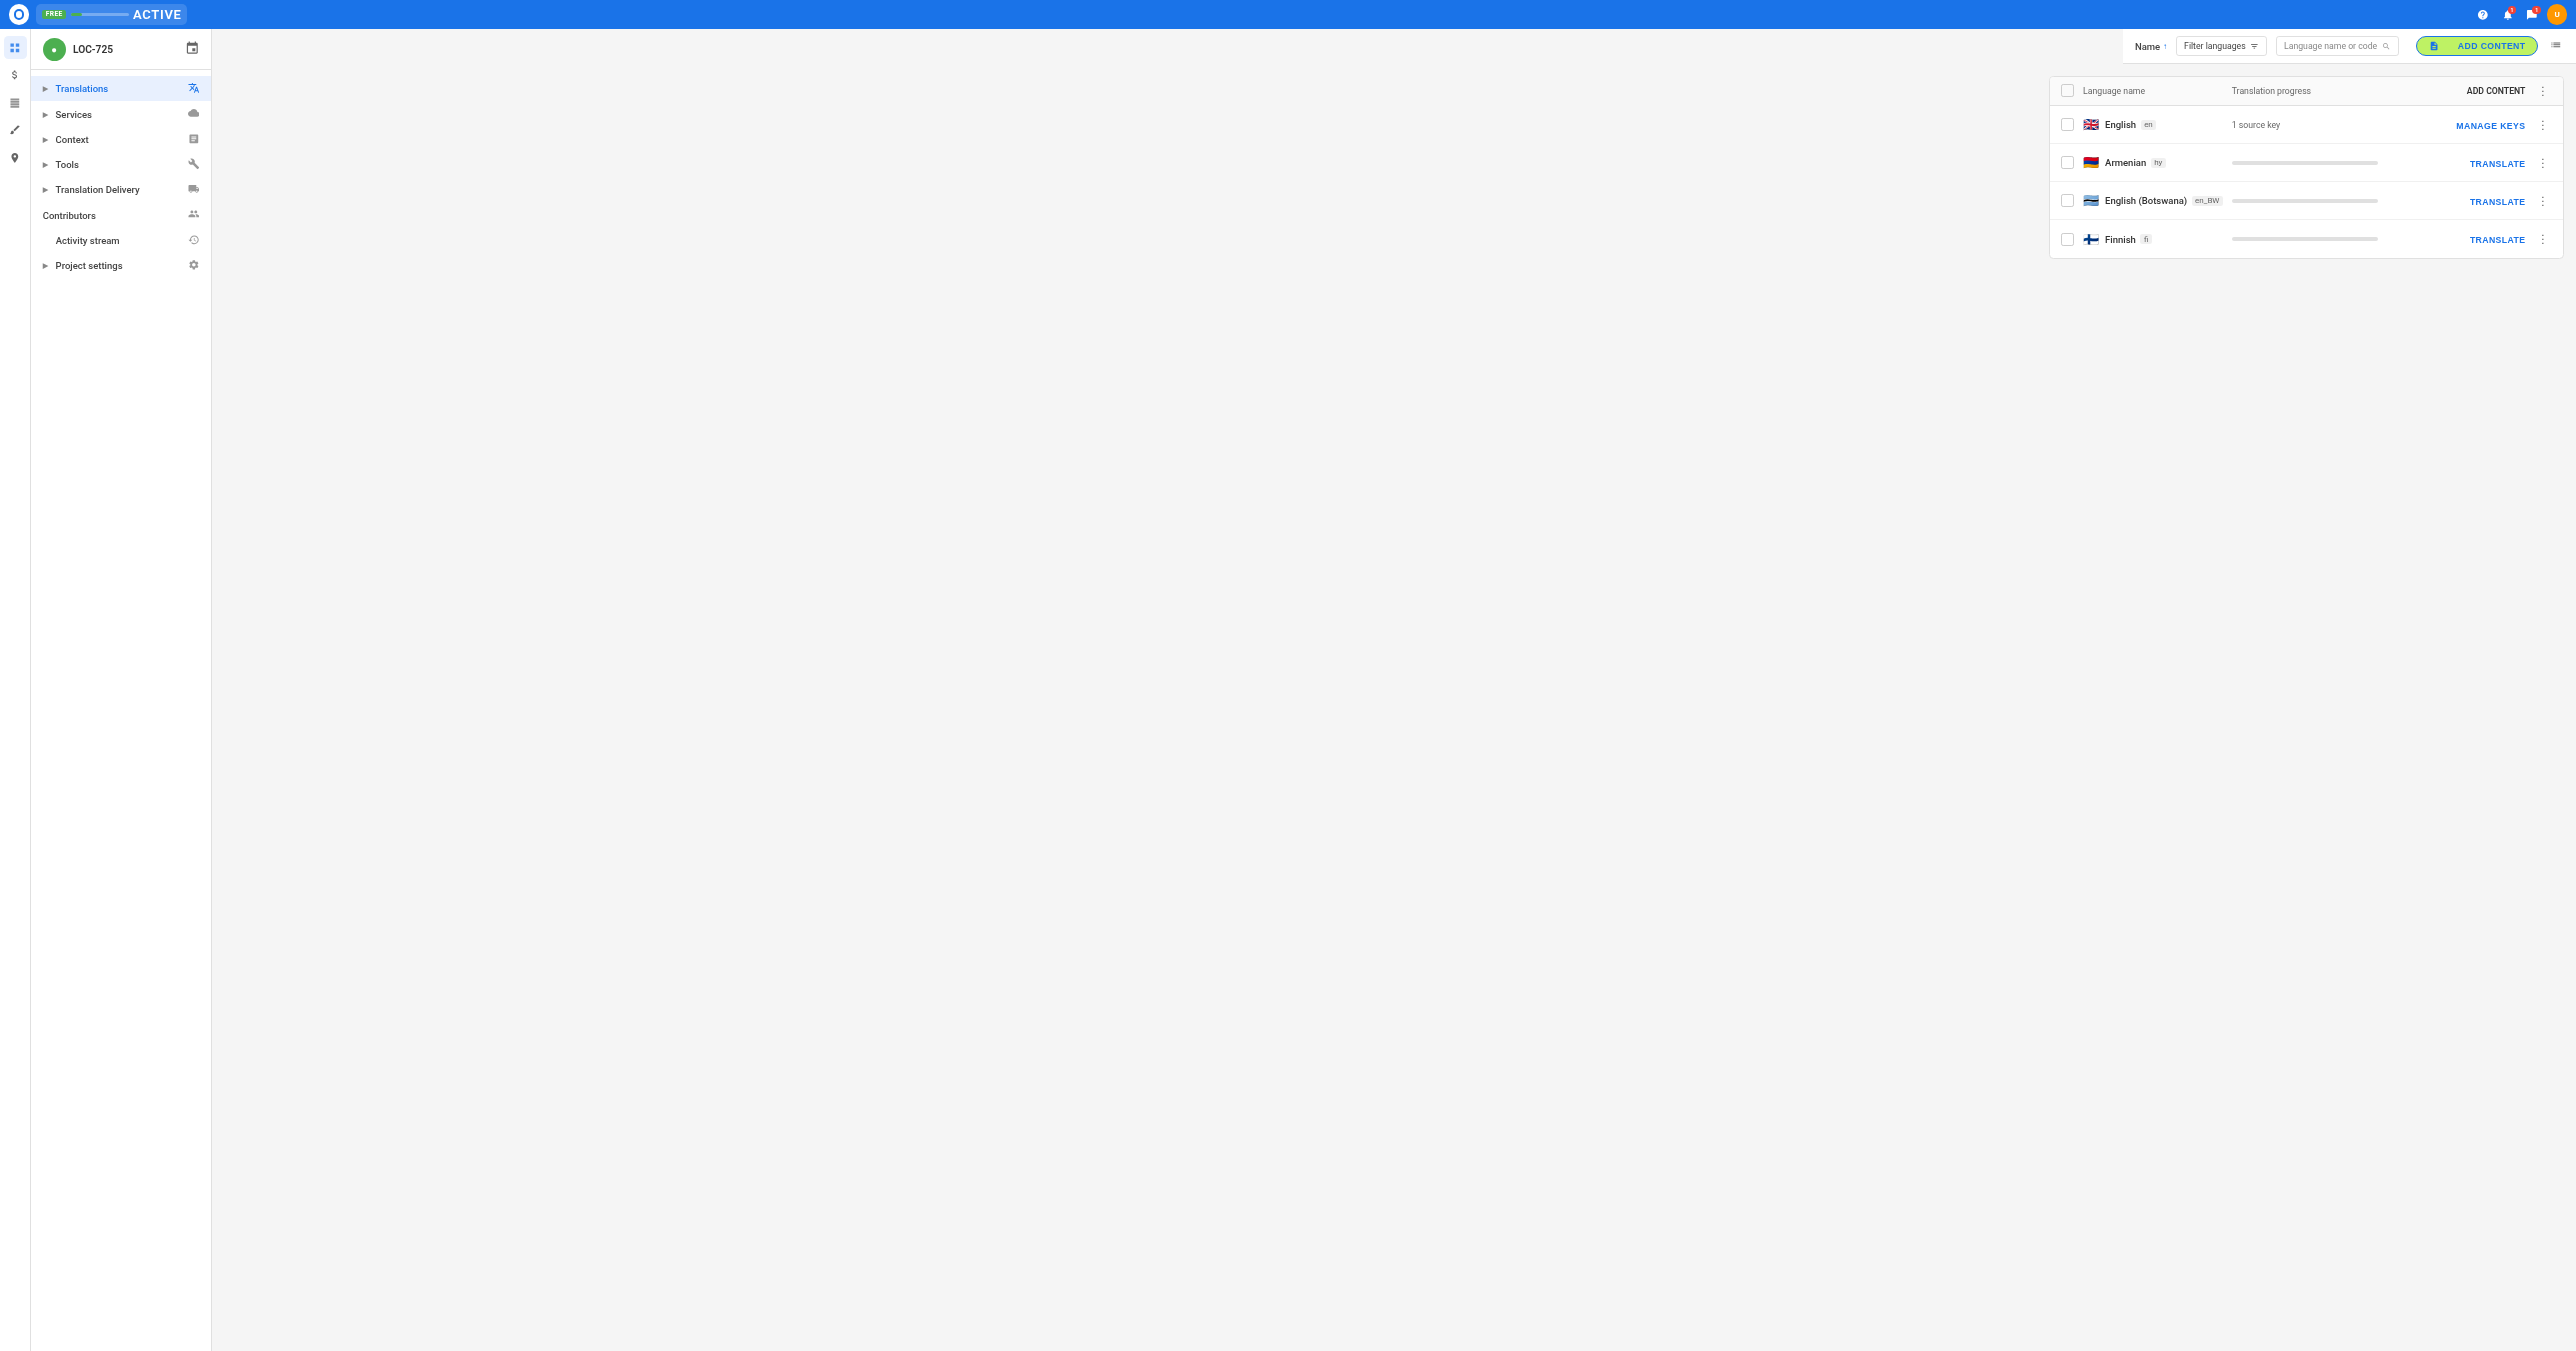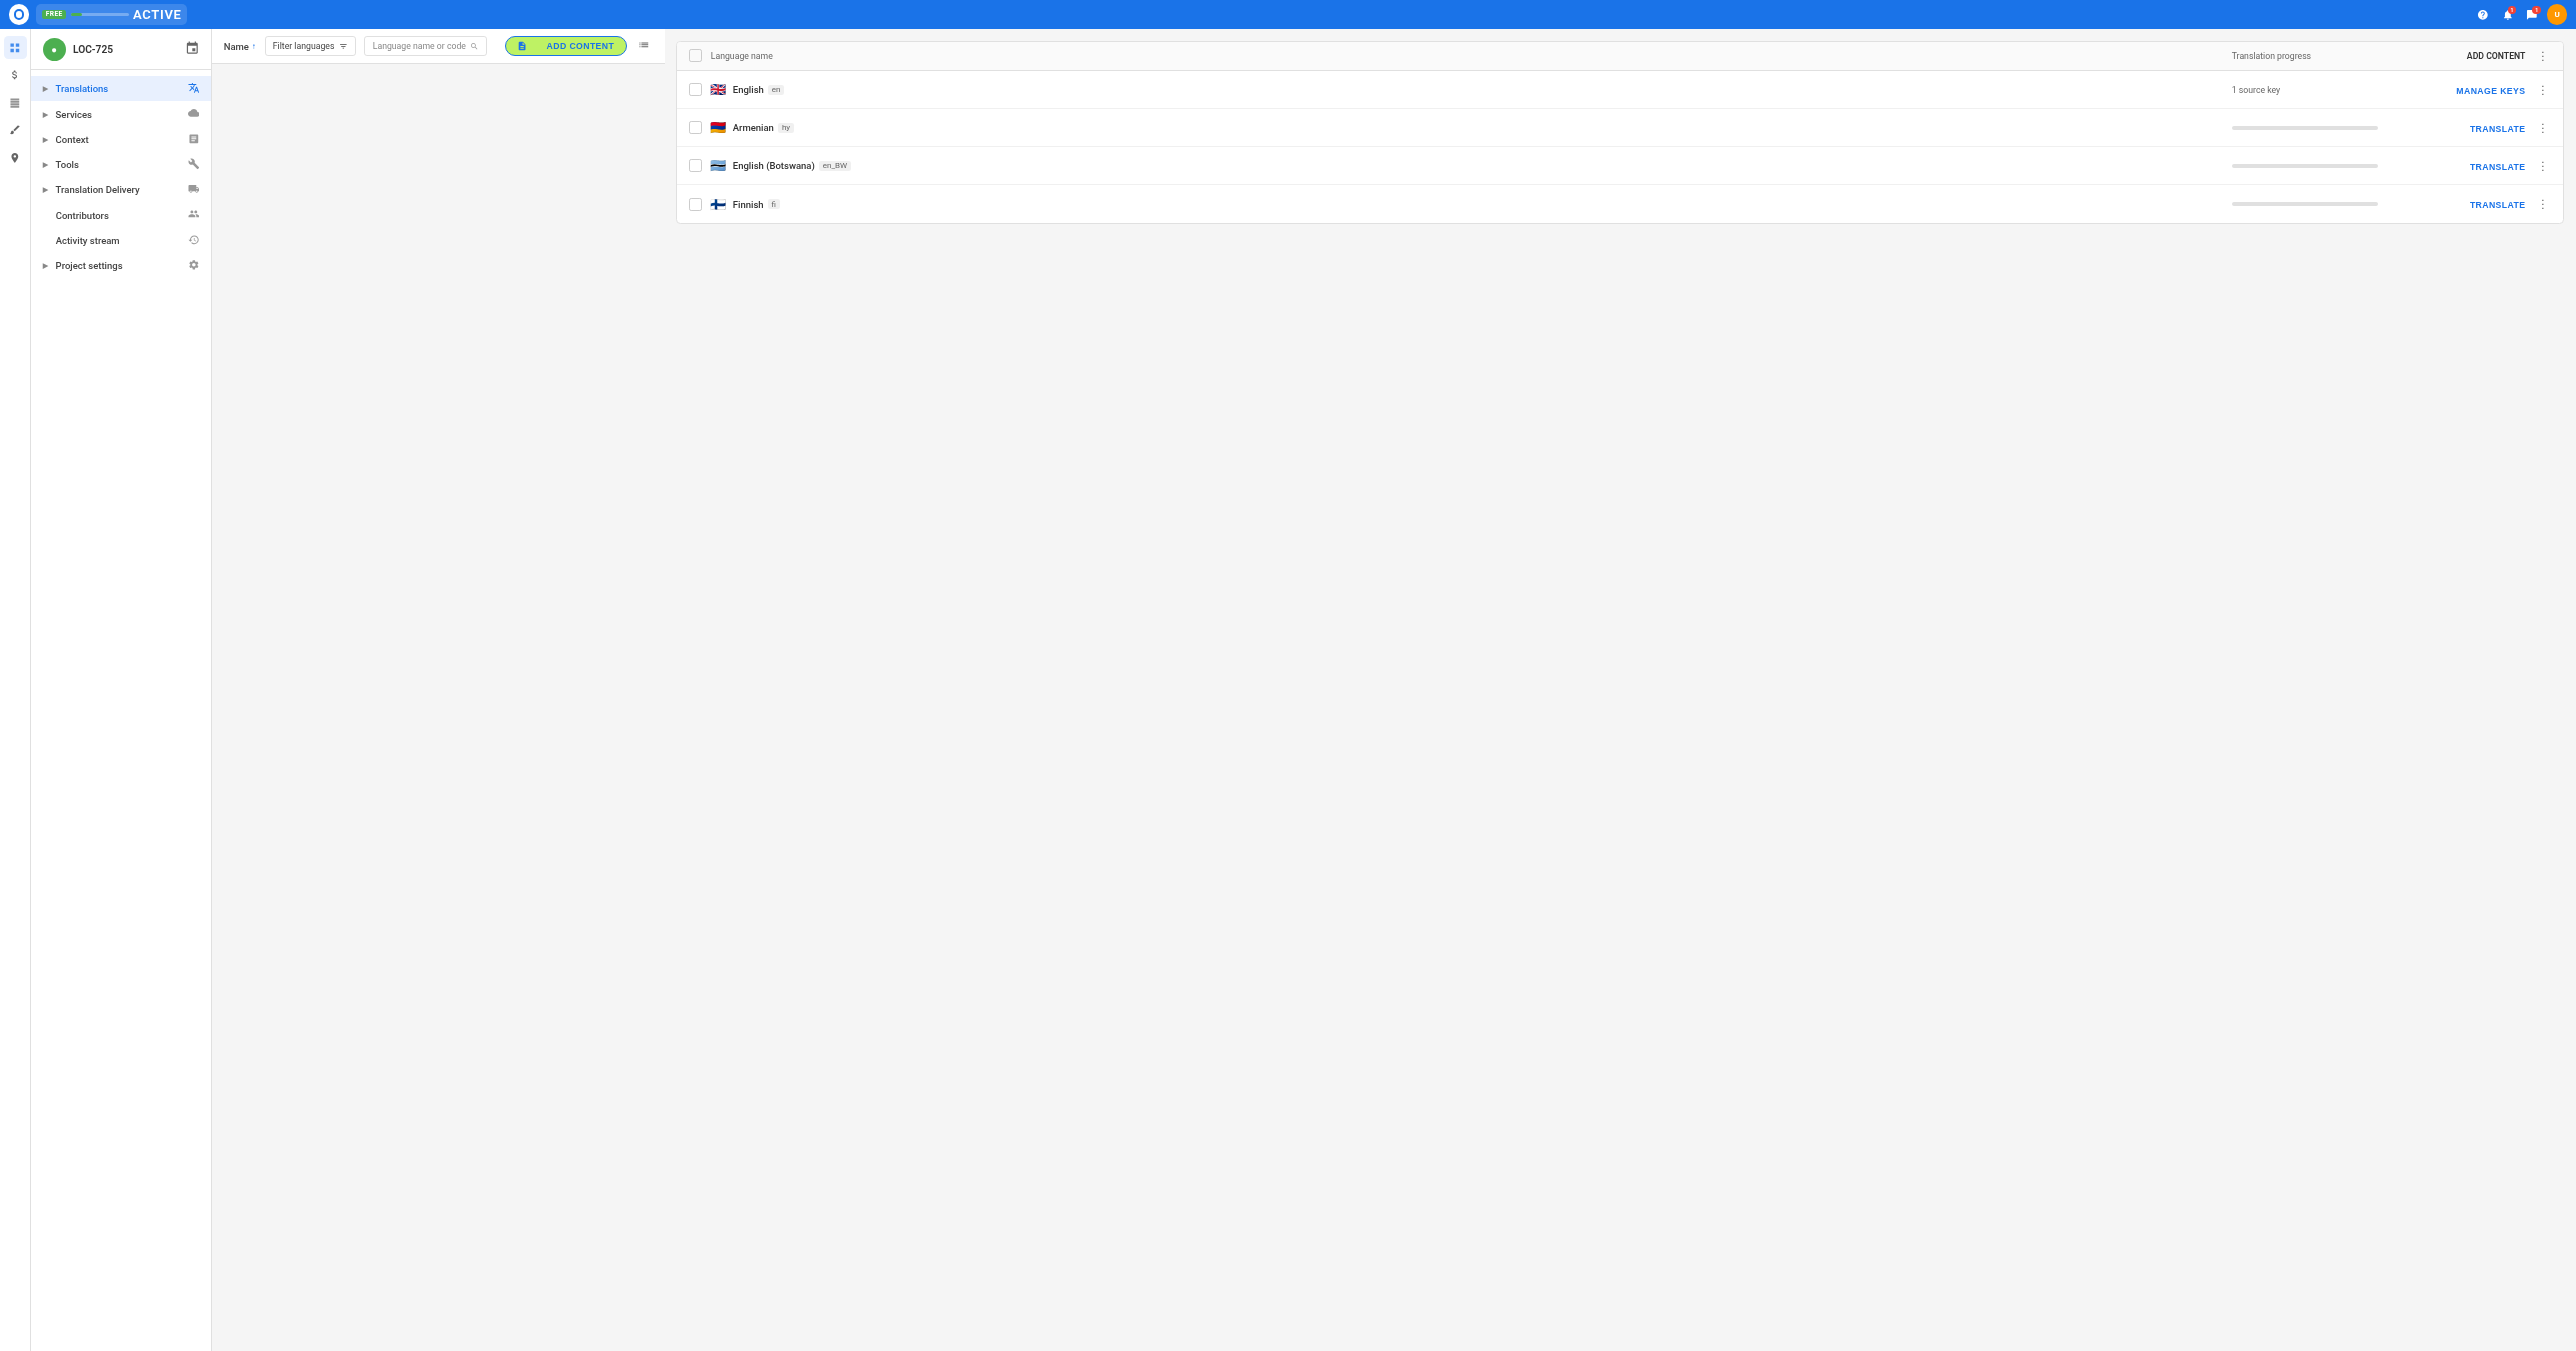--- a/index.html
+++ b/index.html
@@ -193,21 +193,22 @@
       color: #999;
       font-size: 10.2px;
     }
     .nav-item.active .nav-icon { color: #1a73e8; }
 
     
     .main {
       flex: 1;
       overflow: hidden;
       display: flex;
-      flex-direction: row;
+      flex-direction: column;
+      align-items: flex-end;
     }
 
     
     .header-bar {
       height: 35px;
       background: #fff;
       border-bottom: 0.7px solid #e0e0e0;
       display: flex;
       align-items: center;
       padding: 0 11.7px;
@@ -549,21 +550,21 @@
         <span class="chevron">▶</span>
         <span class="nav-label">Translation Delivery</span>
         <span class="nav-icon">
           <svg width="11.7" height="11.7" viewBox="0 0 24 24" fill="currentColor">
               <path d="M20 8h-3V4H3c-1.1 0-2 .9-2 2v11h2c0 1.66 1.34 3 3 3s3-1.34 3-3h6c0 1.66 1.34 3 3 3s3-1.34 3-3h2v-5l-3-4zM6 18.5c-.83 0-1.5-.67-1.5-1.5s.67-1.5 1.5-1.5 1.5.67 1.5 1.5-.67 1.5-1.5 1.5zm13.5-9l1.96 2.5H17V9.5h2.5zm-1.5 9c-.83 0-1.5-.67-1.5-1.5s.67-1.5 1.5-1.5 1.5.67 1.5 1.5-.67 1.5-1.5 1.5z"></path>
             </svg>
         </span>
       </div>
 
       <div class="nav-item">
-        <span class="nav-label" style="margin-left:13px">Contributors</span>
+        <span class="nav-label" style="">Contributors</span>
         <span class="nav-icon">
           <svg width="11.7" height="11.7" viewBox="0 0 24 24" fill="currentColor">
               <path d="M16 11c1.66 0 2.99-1.34 2.99-3S17.66 5 16 5c-1.66 0-3 1.34-3 3s1.34 3 3 3zm-8 0c1.66 0 2.99-1.34 2.99-3S9.66 5 8 5C6.34 5 5 6.34 5 8s1.34 3 3 3zm0 2c-2.33 0-7 1.17-7 3.5V19h14v-2.5c0-2.33-4.67-3.5-7-3.5zm8 0c-.29 0-.62.02-.97.05 1.16.84 1.97 1.97 1.97 3.45V19h6v-2.5c0-2.33-4.67-3.5-7-3.5z"></path>
             </svg>
         </span>
       </div>
 
       <div class="nav-item">
         <span class="nav-label" style="margin-left:13px">Activity stream</span>
         <span class="nav-icon">

